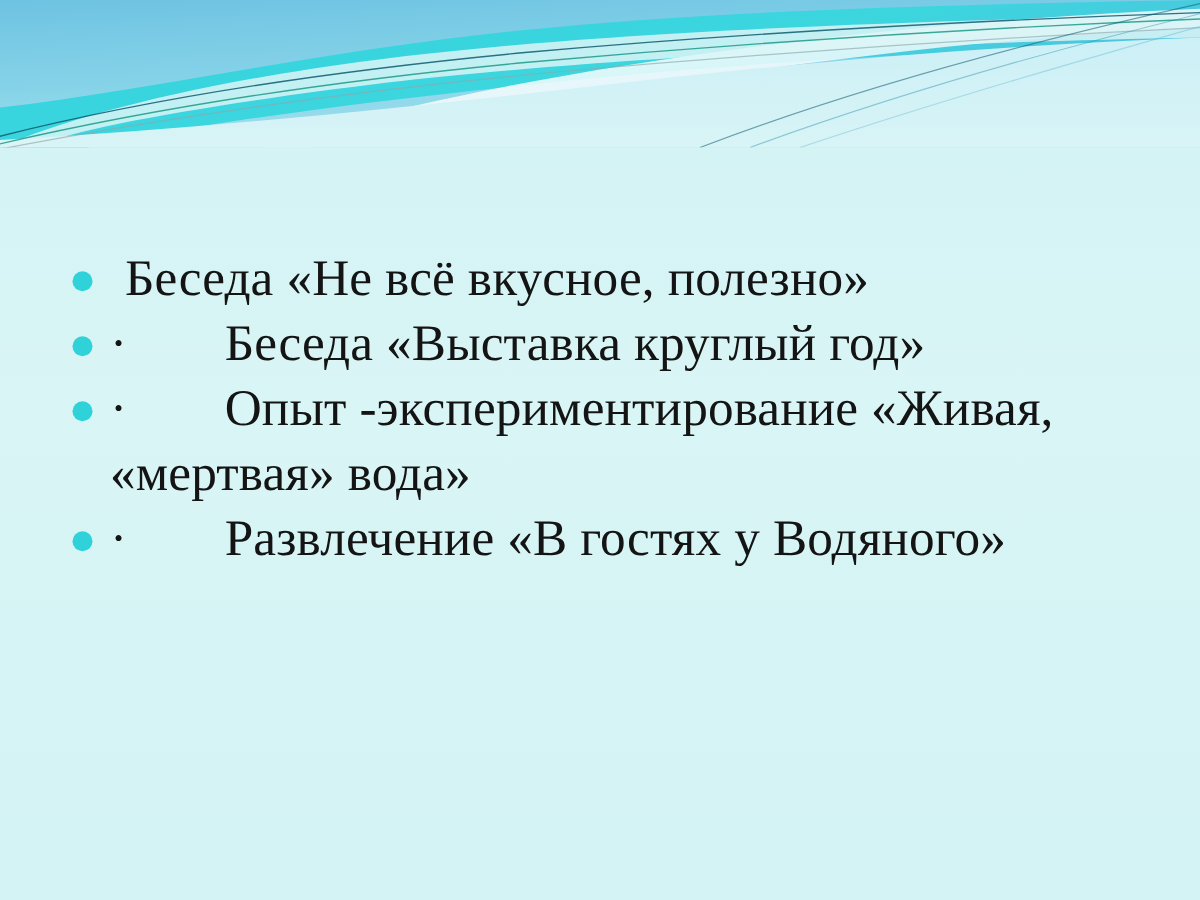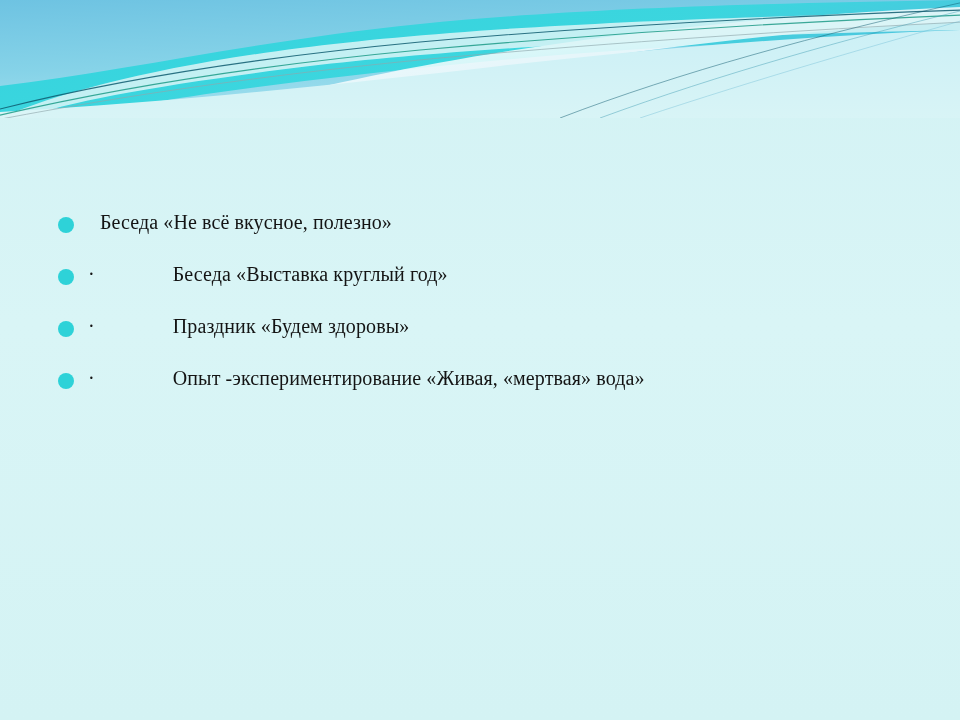--- a/index.html
+++ b/index.html
@@ -63,21 +63,21 @@
     left: 58px;
     top: 21px;
     width: 16px;
     height: 16px;
     border-radius: 50%;
     background: #2ed2d8;
   }
 
   .bullet-text {
     display: block;
-    font-size: 20px;
+    font-size: 41px;
     line-height: 52px;
     color: #141414;
     letter-spacing: 0.1px;
     white-space: pre-wrap;
     padding-left: 25px;
     text-indent: 0;
   }
 
   
   .bullet-row.first .bullet-text {
@@ -153,27 +153,27 @@
     <div class="bullet-row first">
       <span class="bullet-dot"></span>
       <span class="bullet-text">Беседа «Не всё вкусное, полезно»</span>
     </div>
 
     <div class="bullet-row">
       <span class="bullet-dot"></span>
       <span class="bullet-text"><span>·</span><span class="tab-gap"></span><span>Беседа «Выставка круглый год»</span></span>
     </div>
 
-    <div class="bullet-row">
-      <span class="bullet-dot"></span>
-      <span class="bullet-text"><span>·</span><span class="tab-gap"></span><span>Праздник «Будем здоровы»</span></span>
-    </div>
 
     <div class="bullet-row wrap">
       <span class="bullet-dot"></span>
       <span class="bullet-text"><span>·</span><span class="tab-gap"></span><span>Опыт -экспериментирование «Живая, «мертвая» вода»</span></span>
     </div>
 
+    <div class="bullet-row">
+      <span class="bullet-dot"></span>
+      <span class="bullet-text"><span>·</span><span class="tab-gap"></span><span>Развлечение «В гостях у Водяного»</span></span>
+    </div>
 
 
   </div>
 
 </div>
 
 </body></html>

